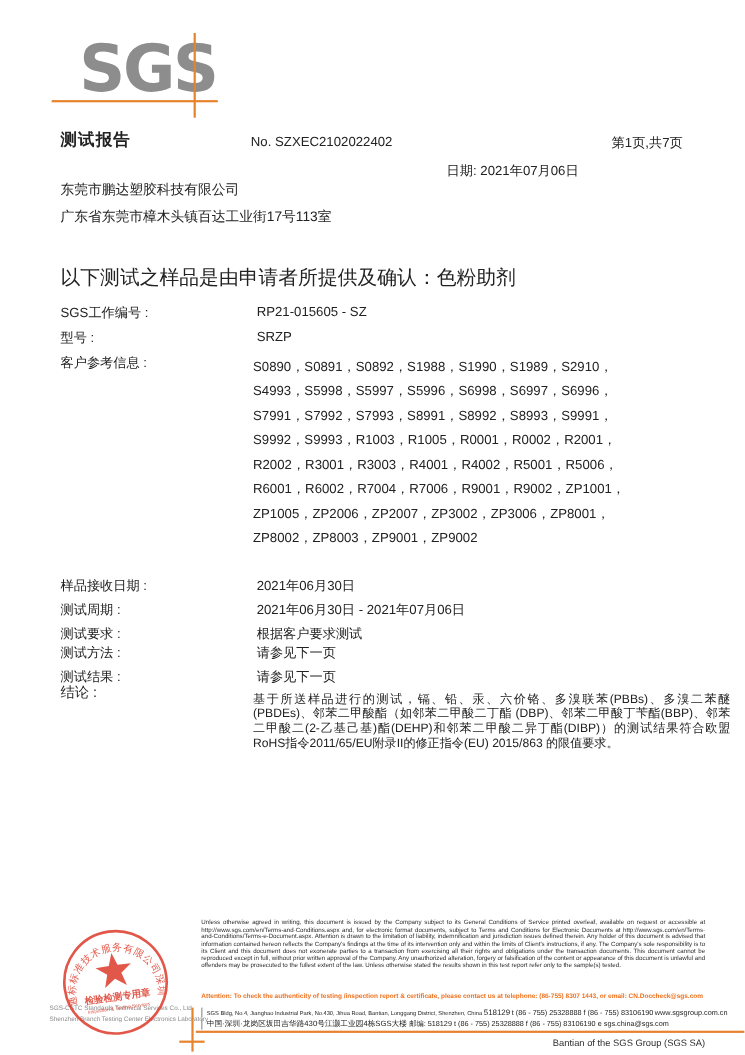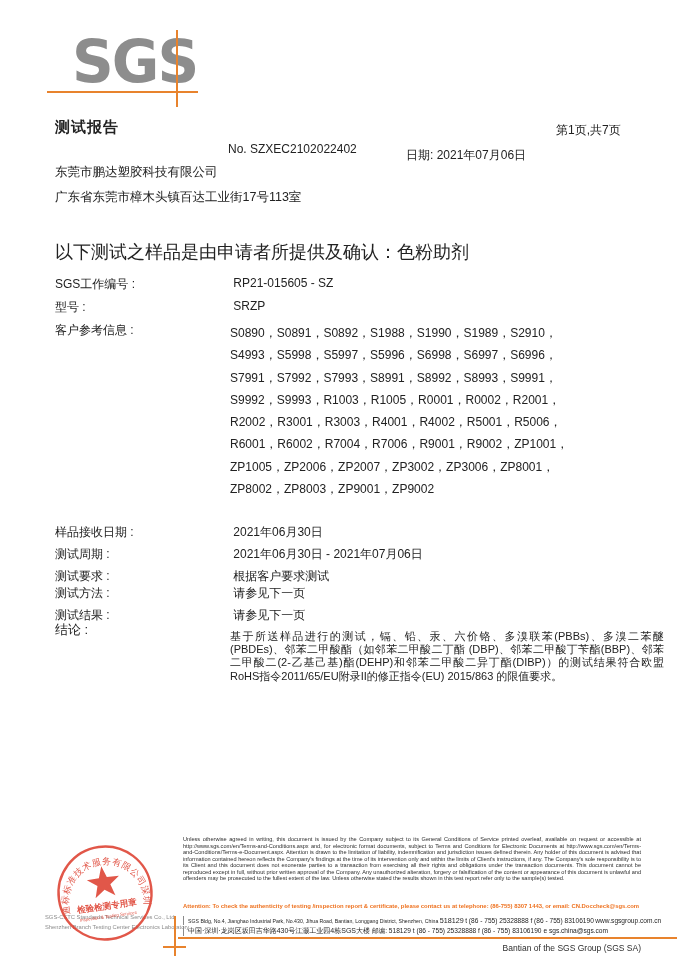--- a/index.html
+++ b/index.html
@@ -13,21 +13,21 @@
     font-weight:bold;color:#8d8d8d;letter-spacing:-2px;
     font-family:"DejaVu Sans",sans-serif;transform:scaleY(1.02);
   }
   .crop{position:absolute;background:#e8832d;}
   .crop-h-top{left:47px;top:91px;width:151px;height:2px;}
   .crop-v-top{left:176px;top:30px;width:2px;height:77px;}
   .crop-v-bot{left:174px;top:916px;width:2px;height:40px;}
   .crop-h-bot{left:163px;top:946px;width:23px;height:2px;}
   
   .hdr-title{position:absolute;left:55px;top:118px;font-size:15px;font-weight:bold;letter-spacing:1px;}
-  .hdr-no{position:absolute;left:228px;top:122px;font-size:12px;margin-top:20px;}
+  .hdr-no{position:absolute;left:228px;top:122px;font-size:12px;}
   .hdr-date{position:absolute;left:406px;top:122px;font-size:12px;margin-top:25px;}
   .hdr-page{position:absolute;left:556px;top:122px;font-size:12px;}
   
   .applicant{position:absolute;left:55px;top:160px;font-size:12.5px;line-height:25px;}
   .sample-statement{position:absolute;left:55px;top:240px;font-size:18px;}
   
   .row{position:absolute;left:55px;width:610px;font-size:12px;}
   .lab{display:inline-block;width:175px;vertical-align:top;}
   .val{display:inline-block;vertical-align:top;}
   .refs-label{position:absolute;left:55px;top:322px;font-size:12px;}

